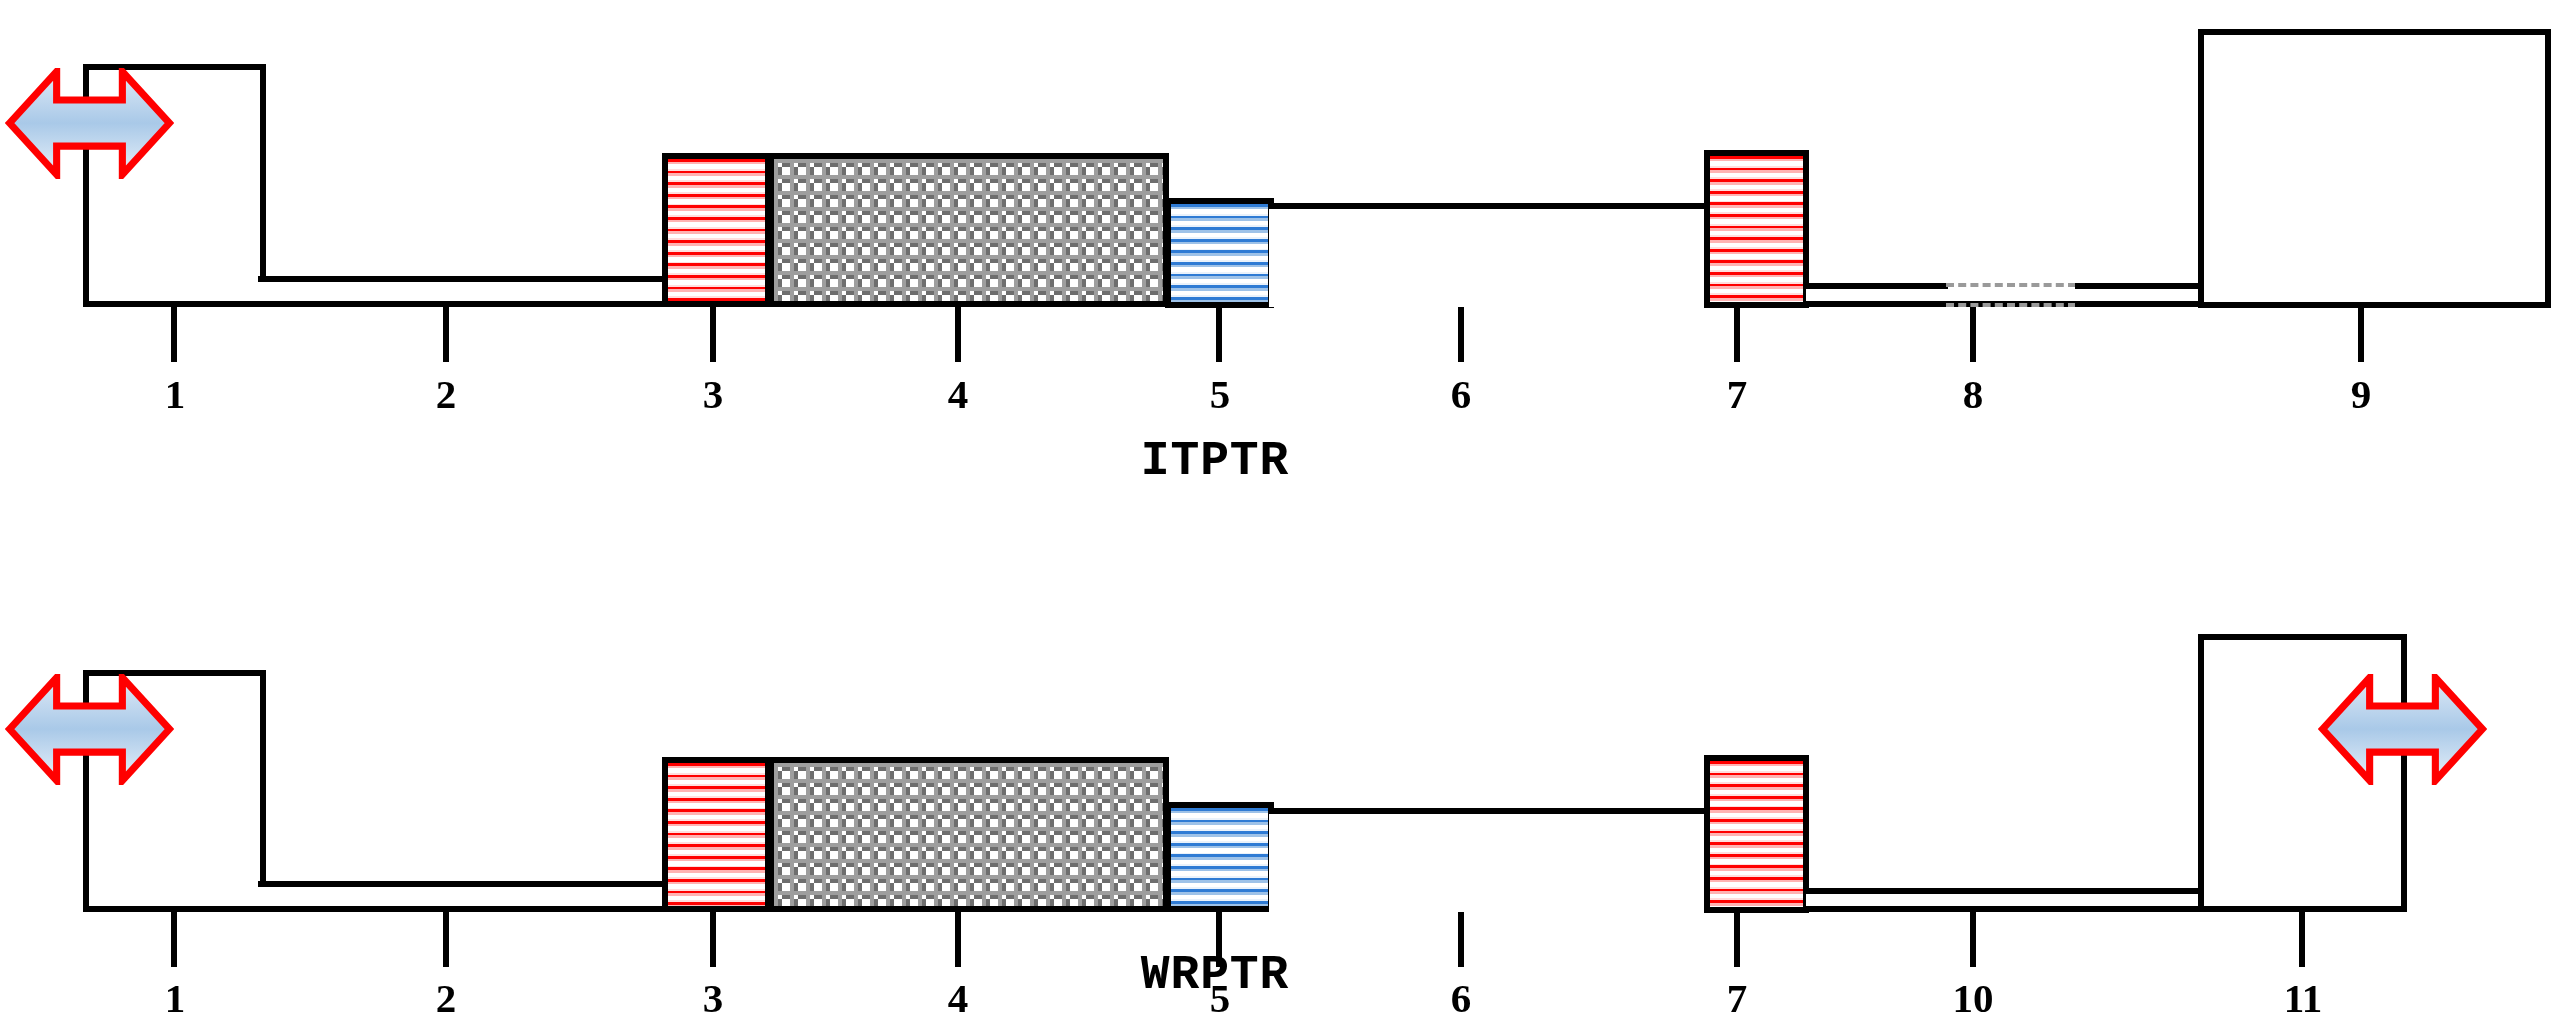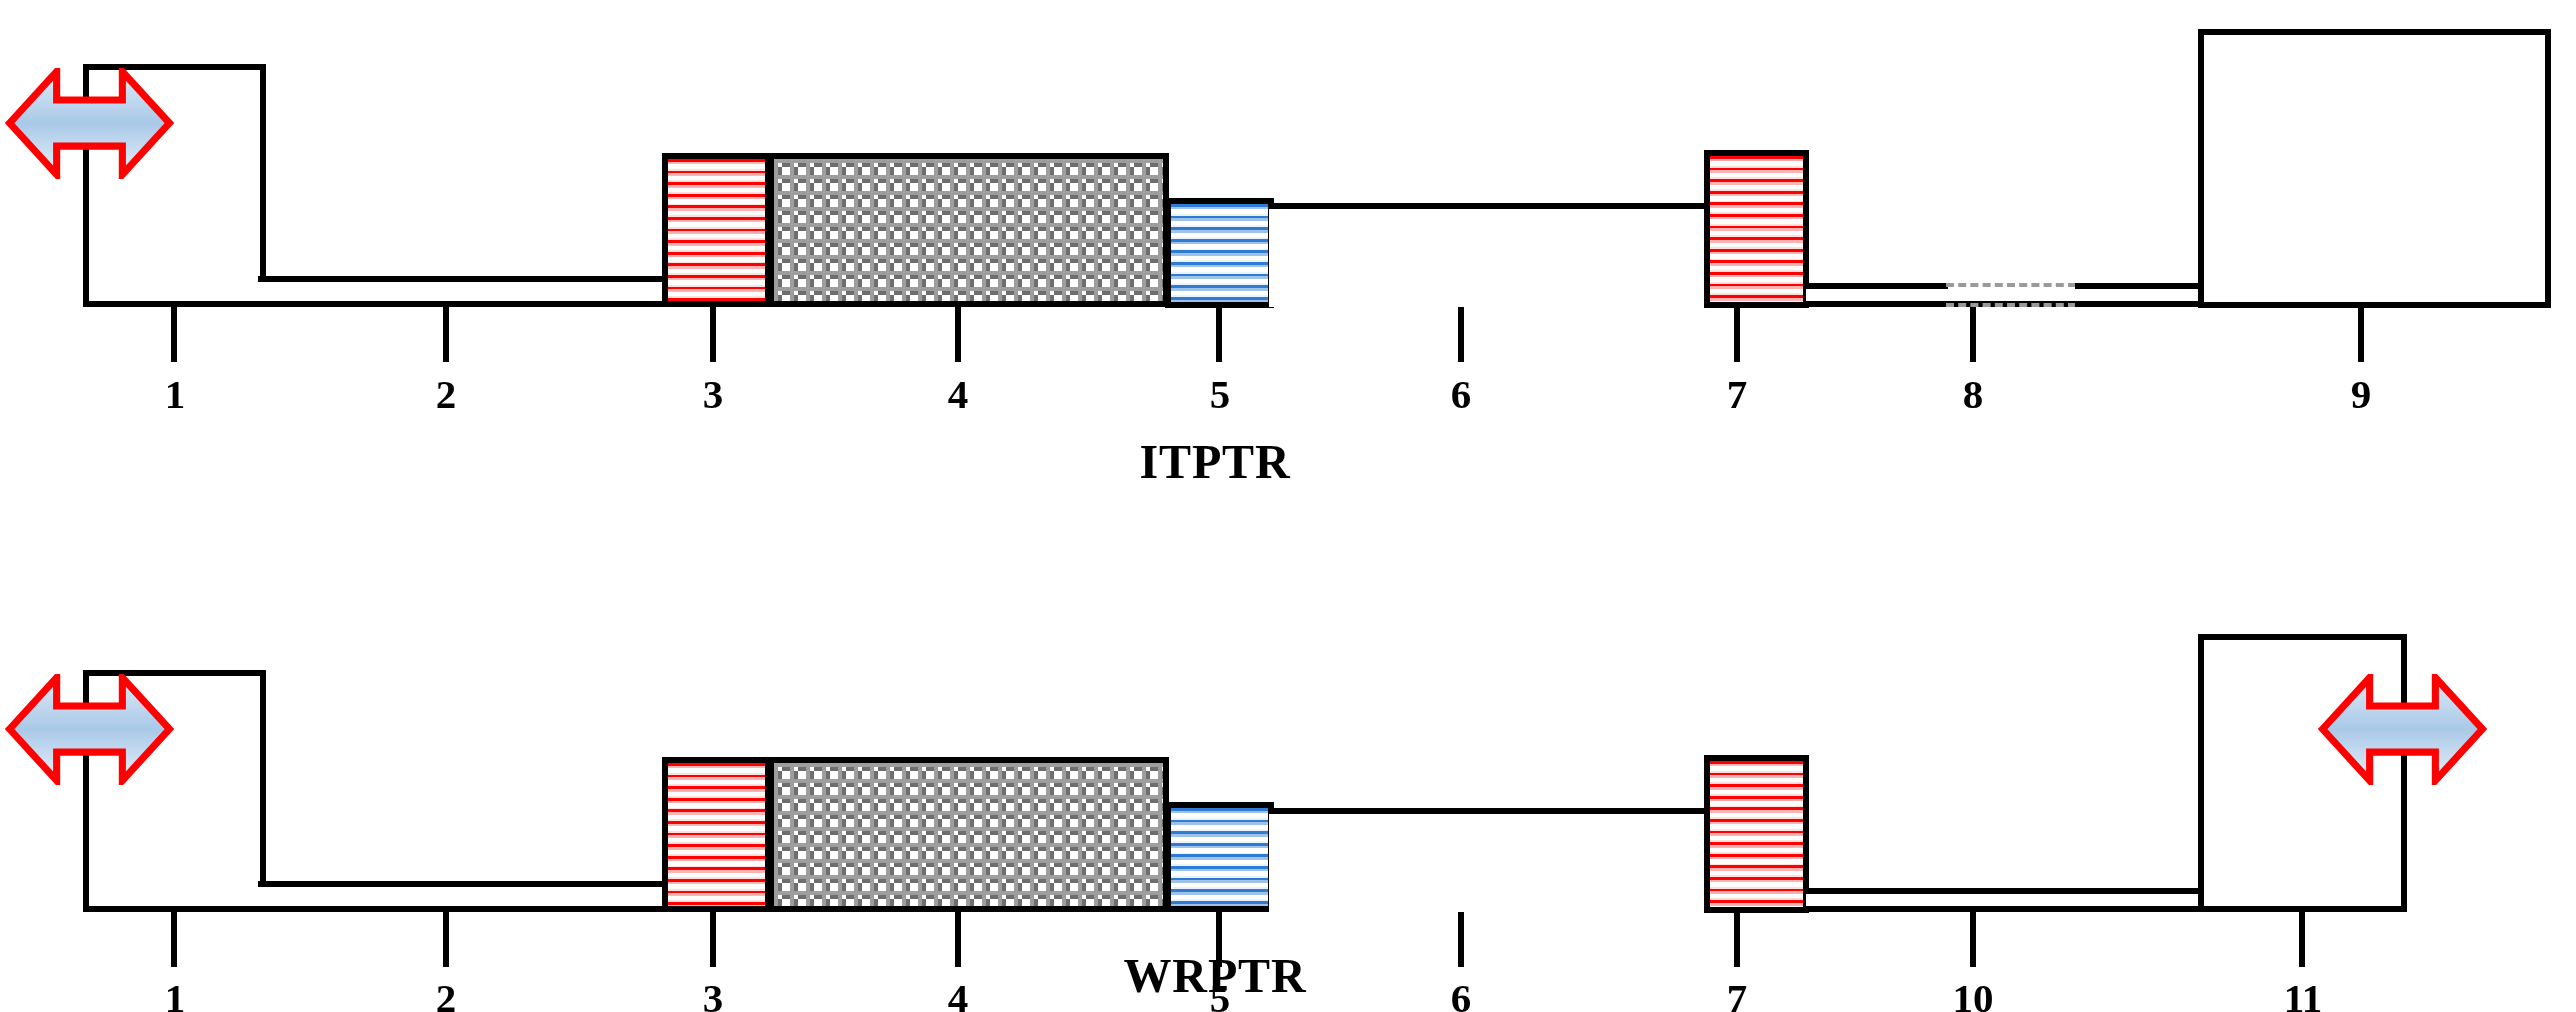--- a/index.html
+++ b/index.html
@@ -43,21 +43,21 @@
     background-size:auto, auto, 16px 16px;
   }
 
   
   .dashdot{position:absolute;height:0;border-top:4.5px dashed #9a9a9a;}
 
   
   .tick{position:absolute;width:6.2px;background:#000000;}
   .ticklabel{position:absolute;font-family:"Liberation Serif", serif;font-weight:bold;font-size:41px;color:#000000;text-align:center;transform:translateX(-50%);}
 
-  .genename{position:absolute;font-family:Liberation Serif, serif;font-weight:bold;font-size:48px;color:#000000;text-align:center;transform:translateX(-50%);letter-spacing:0.9px;}
+  .genename{position:absolute;font-family:Liberation Mono, monospace;font-weight:bold;font-size:48px;color:#000000;text-align:center;transform:translateX(-50%);letter-spacing:0.9px;}
 
   .arrow{position:absolute;}
 </style>
 </head>
 <body>
 
 <div id="stage">
 
   <div class="diagram" style="top:0;height:499px;">
 

